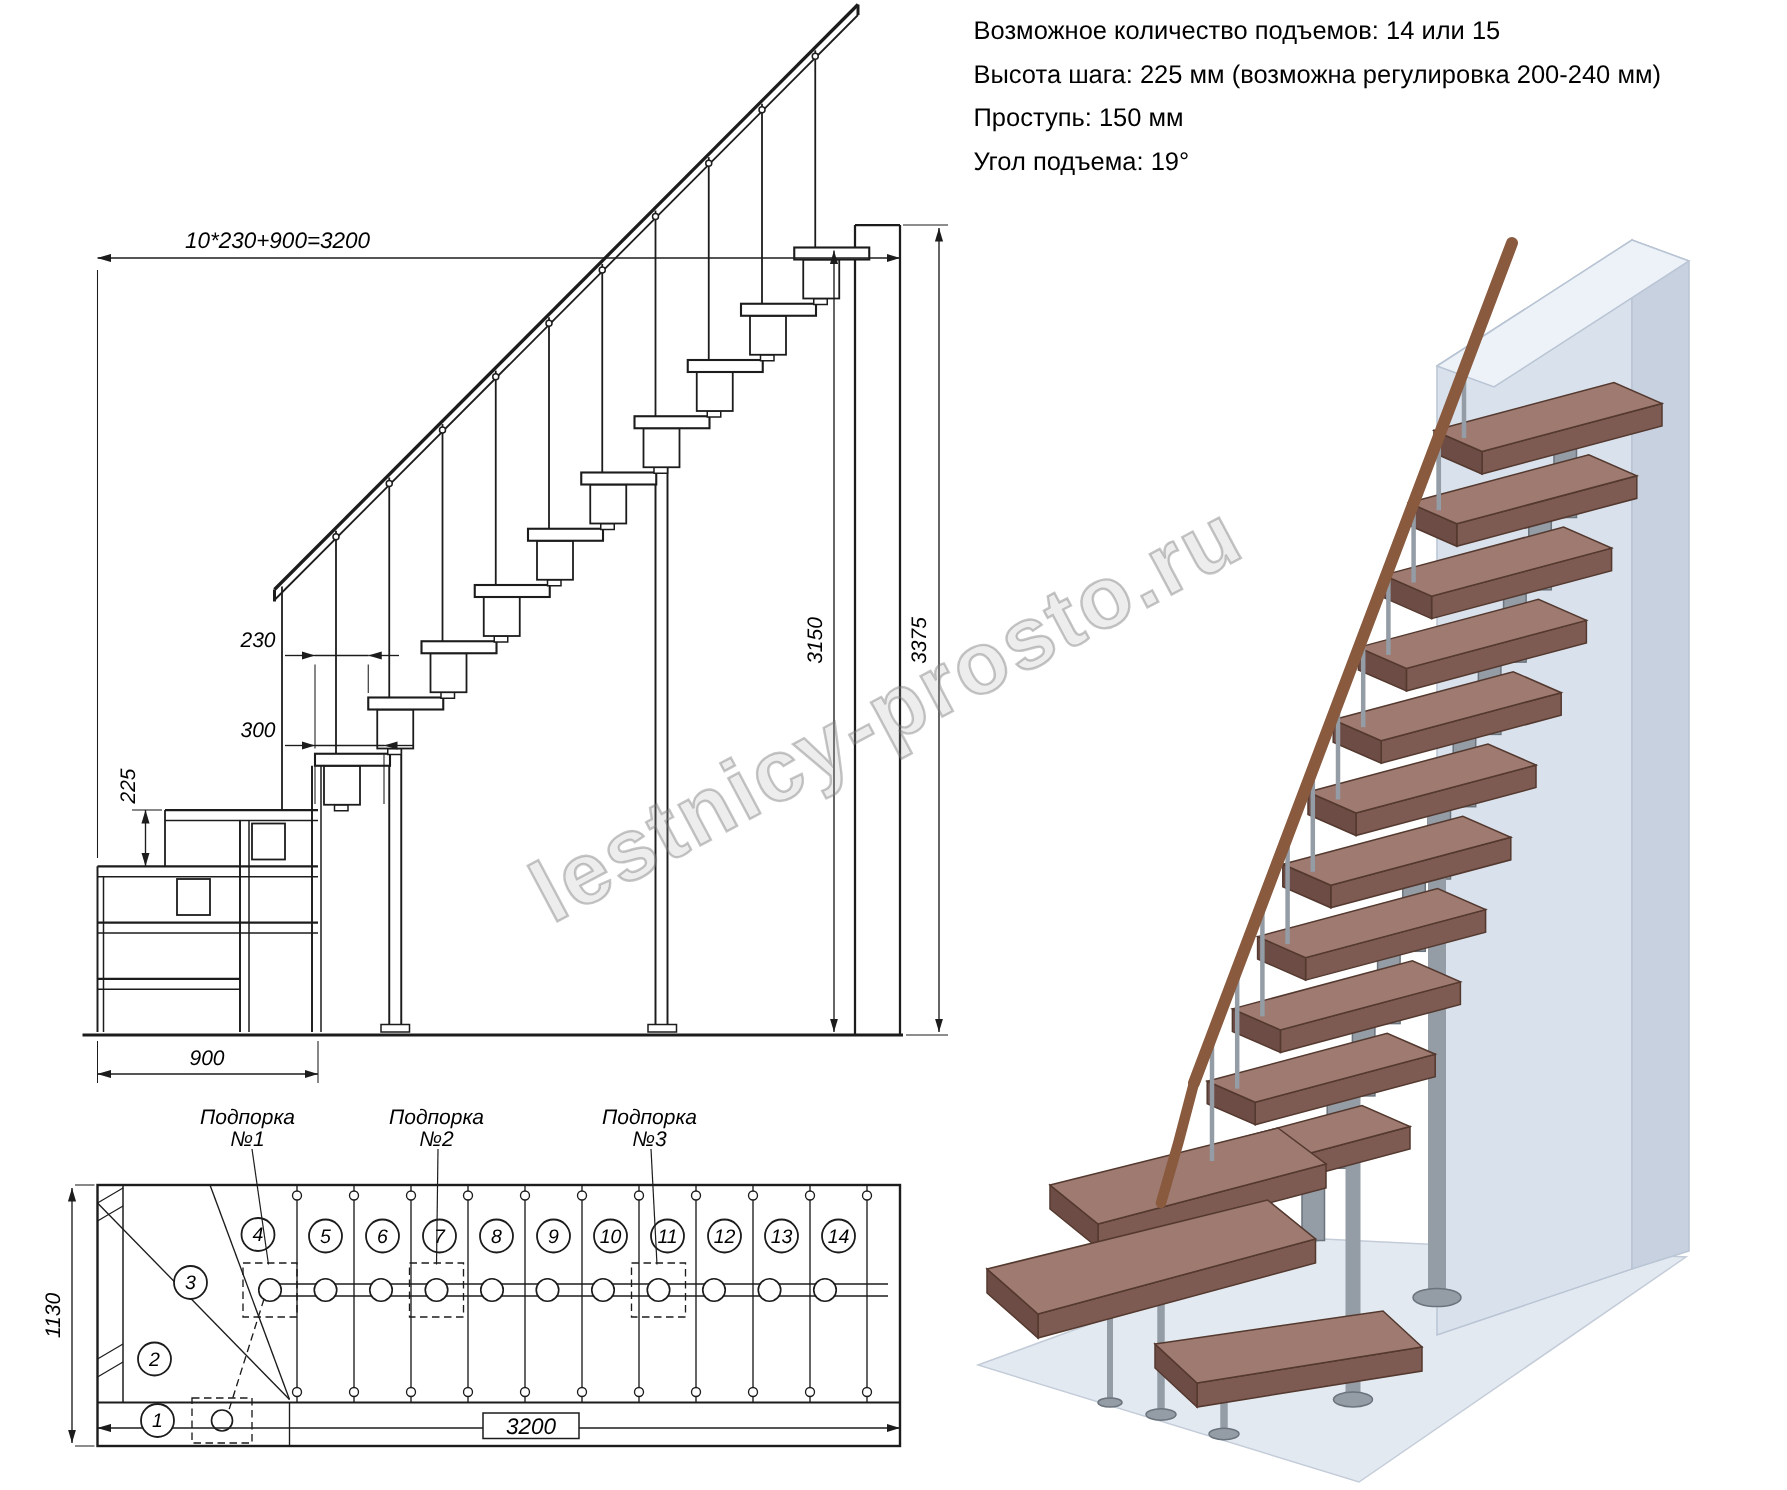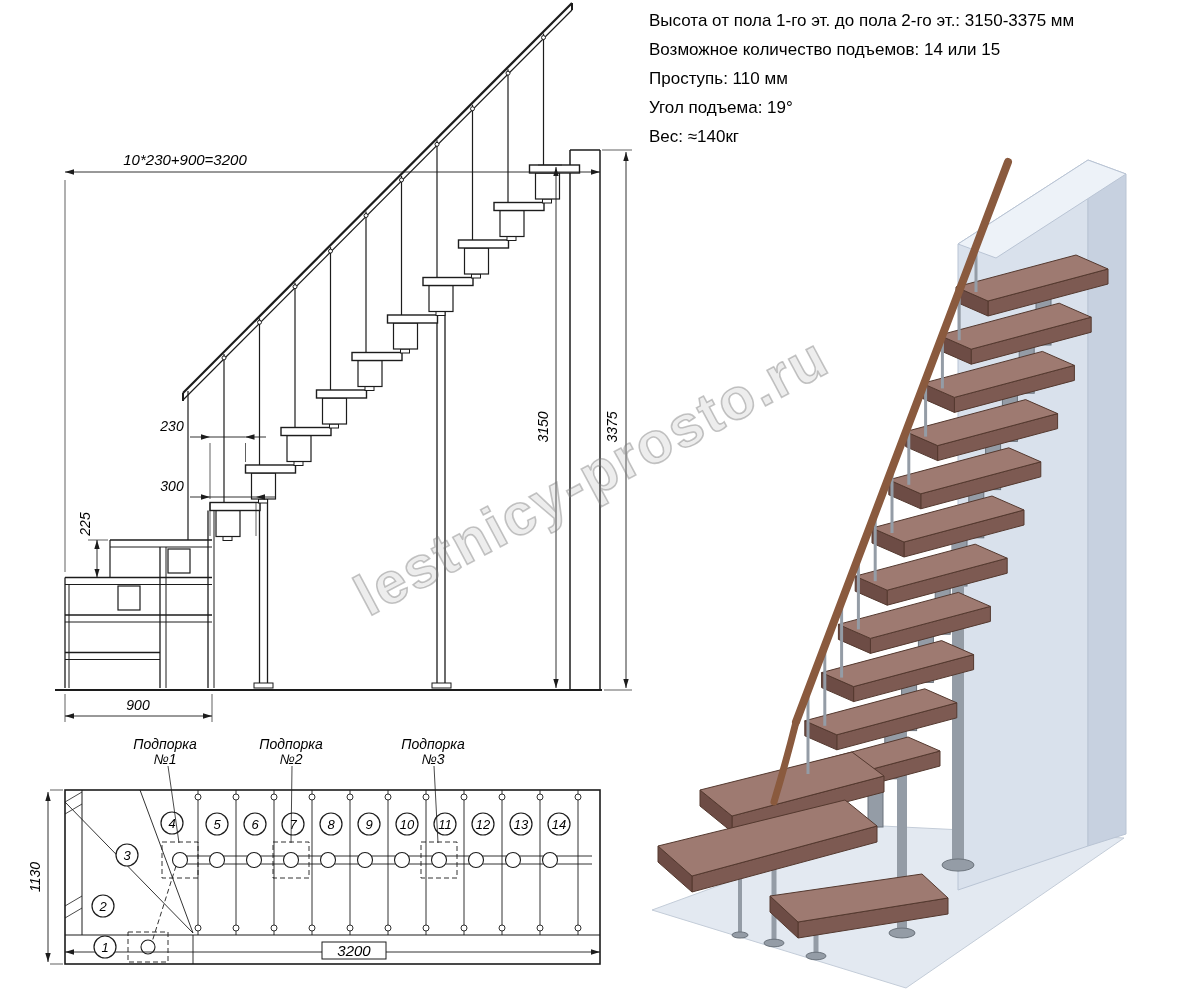--- a/index.html
+++ b/index.html
@@ -319,25 +319,24 @@
         <text class="suplbl" x="291" y="749" text-anchor="middle">Подпорка</text>
         <text class="suplbl" x="291" y="764" text-anchor="middle">№2</text>
         <text class="suplbl" x="433" y="749" text-anchor="middle">Подпорка</text>
         <text class="suplbl" x="433" y="764" text-anchor="middle">№3</text>
       </g>
     </g>
   </svg>
 
   
   <div class="specs">
-    <div>Высота от пола 1-го эт. до пола 2-го эт.: 3150-3375 мм</div>
     <div>Возможное количество подъемов: 14 или 15</div>
-    <div>Проступь: 110 мм</div>
+    <div>Высота шага: 225 мм (возможна регулировка 200-240 мм)</div>
+    <div>Проступь: 150 мм</div>
     <div>Угол подъема: 19°</div>
-    <div>Вес: ≈140кг</div>
   </div>
 
   
   <svg id="iso" width="541" height="853" viewBox="650 140 541 853">
     <polygon points="652,910 882,826 1124,838 906,988" stroke="#c3ccd8" stroke-width="1" fill="#e3e9f1"></polygon>
     <g>
       <polygon points="958,244 1088,160 1088,846 958,890" stroke="#b9c4d4" stroke-width="1" fill="#d9e1ec"></polygon>
       <polygon points="1088,160 1126,174 1126,834 1088,846" stroke="#b9c4d4" stroke-width="1" fill="#c7d1e0"></polygon>
       <polygon points="958,244 1088,160 1126,174 996,258" stroke="#b9c4d4" stroke-width="1" fill="#edf2f8"></polygon>
     </g>

